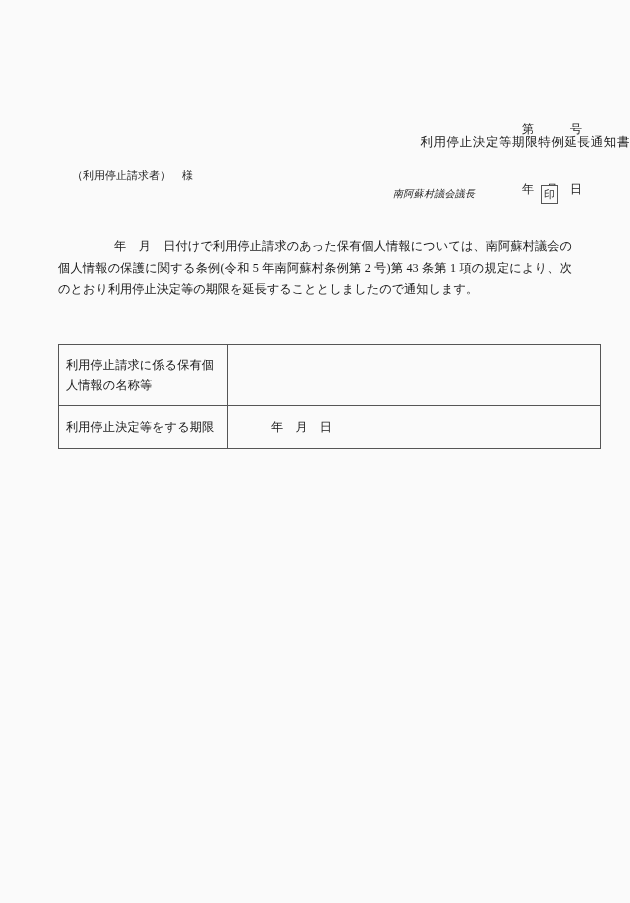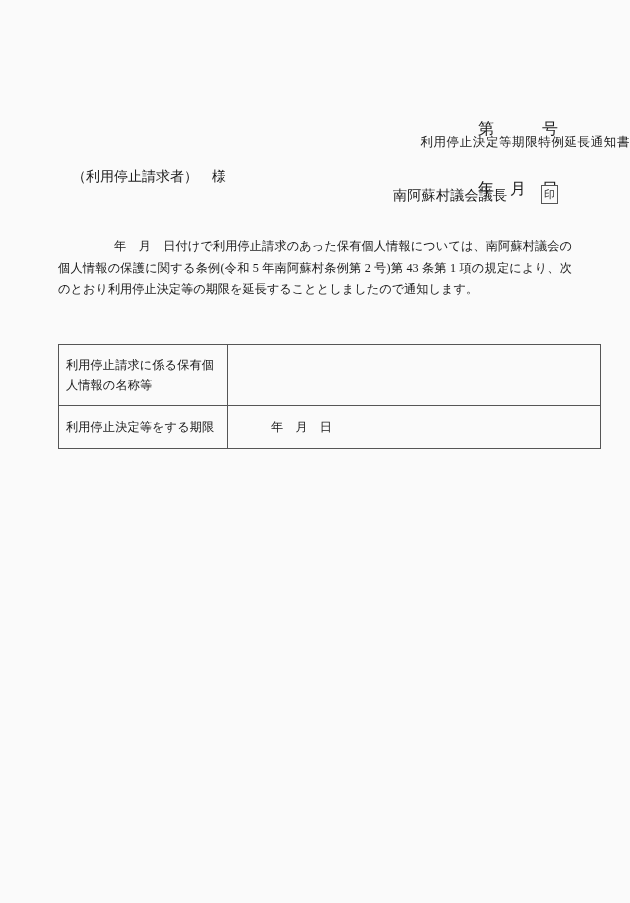--- a/index.html
+++ b/index.html
@@ -29,23 +29,23 @@
     left: 58px;
     top: 62px;
     font-size: 12.5px;
     letter-spacing: 0.4px;
     white-space: nowrap;
   }
 
   
   .doc-meta {
     position: absolute;
-    right: 72px;
+    right: 48px;
     top: 79px;
-    font-size: 16px;
+    font-size: 12px;
     text-align: left;
     line-height: 20px;
     white-space: pre;
   }
   .doc-meta div {
     white-space: pre;
   }
 
   
   .doc-title {
@@ -56,39 +56,40 @@
     text-align: right;
     font-size: 12.5px;
     letter-spacing: 0.6px;
   }
 
   
   .addressee {
     position: absolute;
     left: 72px;
     top: 168px;
-    font-size: 14px;
+    font-size: 11px;
     white-space: pre;
   }
 
   
   .signer-row {
     position: absolute;
     left: 380px;
     top: 187px;
     width: 180px;
     height: 22px;
   }
   .signer-name {
     position: absolute;
     left: 13px;
     top: 0;
-    font-size: 14px;
+    font-size: 10px;
     white-space: nowrap;
     letter-spacing: 0.3px;
+    font-style: italic;
   }
   .seal-box {
     position: absolute;
     left: 161px;
     top: -2px;
     width: 15px;
     height: 17px;
     border: 1px solid #555;
     font-size: 11px;
     line-height: 16px;

